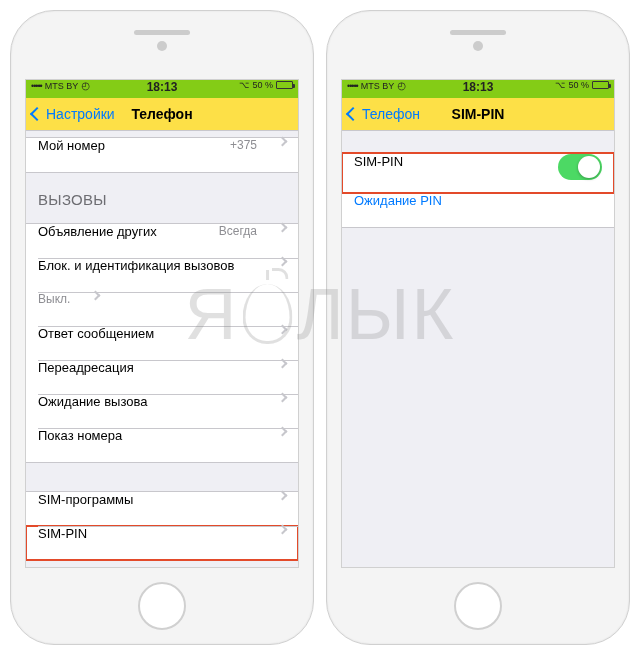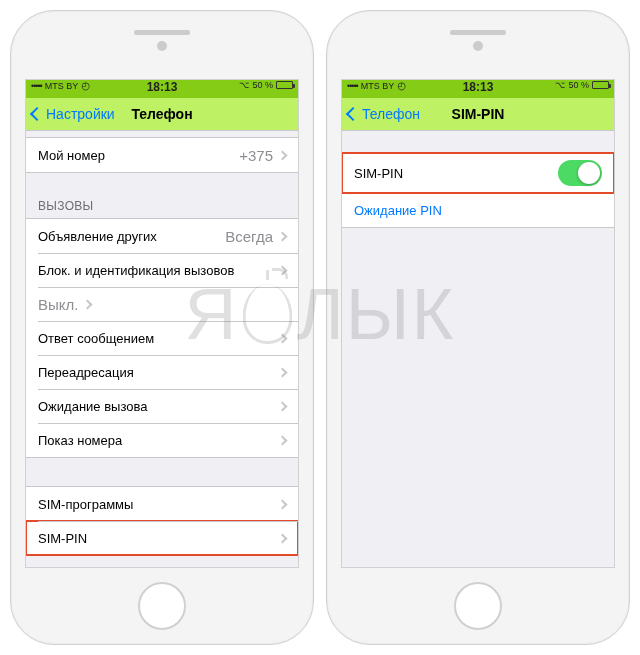--- a/index.html
+++ b/index.html
@@ -38,40 +38,40 @@
     .sb-right { display: flex; align-items: center; gap: 3px; }
     .sb-center { position: absolute; left: 50%; transform: translateX(-50%); font-weight: 600; font-size: 12px; }
     .dots::before { content: "•••••"; letter-spacing: -1px; font-size: 9px; }
     .wifi { font-size: 10px; }
     .batt { display: inline-flex; align-items: center; }
     .batt-body { width: 17px; height: 8px; border: 1px solid #333; border-radius: 1px; position: relative; display: inline-block; }
     .batt-body::after { content: ""; position: absolute; right: -3px; top: 2px; width: 2px; height: 4px; background: #333; border-radius: 0 1px 1px 0; }
     .batt-fill { height: 100%; width: 50%; background: #333; }
 
     .navbar {
-      height: 33px; background: #bef264; border-bottom: 1px solid #c8c7cc;
+      height: 33px; background: #fde047; border-bottom: 1px solid #c8c7cc;
       display: flex; align-items: center; position: relative; padding: 0 6px;
     }
     .navbar .back { display: flex; align-items: center; color: #007aff; font-size: 14px; gap: 2px; }
     .navbar .title { position: absolute; left: 50%; transform: translateX(-50%); font-size: 14px; font-weight: 600; color: #000; }
     .chev-left { width: 10px; height: 10px; border-left: 2px solid #007aff; border-bottom: 2px solid #007aff; transform: rotate(45deg); margin-right: 2px; }
 
     .content { overflow-y: auto; height: calc(100% - 51px); }
 
-    .group-label { font-size: 12px; color: #6d6d72; text-transform: uppercase; padding: 18px 12px 5px; letter-spacing: .3px; margin-top: 8px; }
+    .group-label { font-size: 15px; color: #6d6d72; text-transform: uppercase; padding: 18px 12px 15px; letter-spacing: .3px; }
     .group { background: #fff; border-top: 1px solid #c8c7cc; border-bottom: 1px solid #c8c7cc; }
     .row {
-      min-height: 34px; display: flex; align-items: center; padding: 0 12px;
-      font-size: 13px; color: #000; position: relative;
+      min-height: 34px; display: flex; padding: 0 12px;
+      font-size: 13px; color: #000; position: relative; gap: 6px;
     }
     .row + .row::before {
       content: ""; position: absolute; top: 0; left: 12px; right: 0; height: 1px; background: #c8c7cc;
     }
     .row .label { flex: 1; white-space: nowrap; overflow: hidden; text-overflow: ellipsis; }
-    .row .value { color: #8e8e93; font-size: 15px; margin-right: 6px; }
+    .row .value { color: #8e8e93; font-size: 12px; margin-right: 16px; }
     .row .chevron { width: 7px; height: 7px; border-top: 2px solid #c7c7cc; border-right: 2px solid #c7c7cc; transform: rotate(45deg); flex-shrink: 0; }
     .row.link .label { color: #007aff; }
     .spacer { height: 28px; }
 
     .highlight-red { outline: 2px solid #e34a2a; outline-offset: -1px; }
 
     .toggle { width: 44px; height: 26px; background: #4cd964; border-radius: 13px; position: relative; flex-shrink: 0; }
     .toggle::after { content: ""; position: absolute; right: 2px; top: 2px; width: 22px; height: 22px; background: #fff; border-radius: 50%; box-shadow: 0 1px 3px rgba(0,0,0,.3); }
 
     .watermark {

